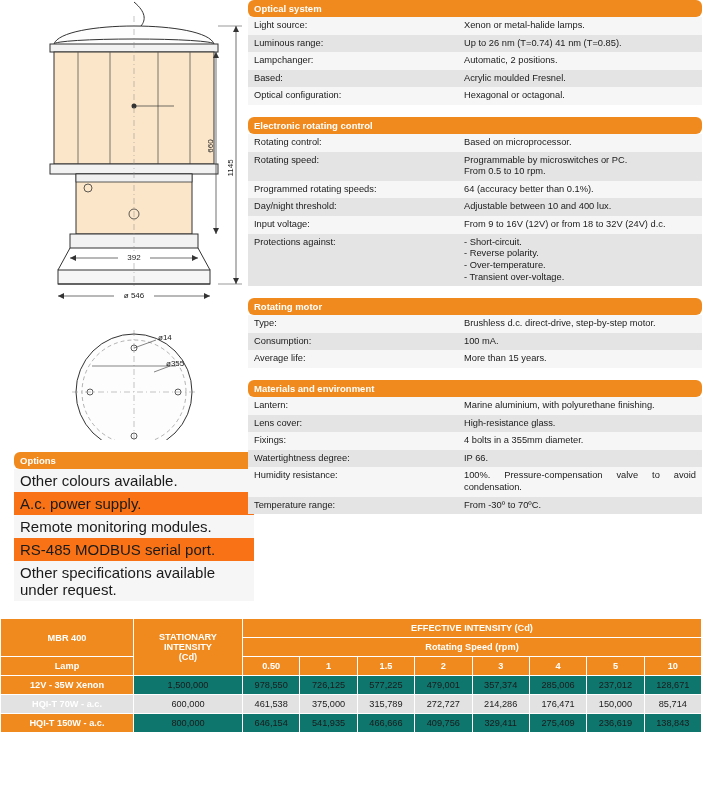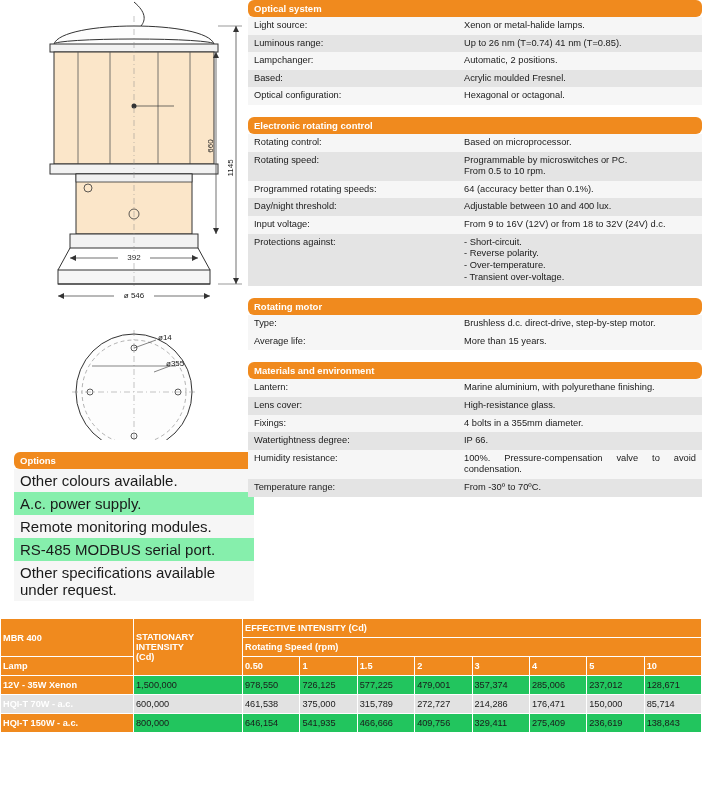--- a/index.html
+++ b/index.html
@@ -35,34 +35,34 @@
   }
   table.spec td.k{width:198px;}
   table.spec tr.alt td{background:#E8E8E8;margin-left:28px;}
   table.spec tr td{background:#F6F6F6;}
   table.spec tr.alt td{background:#E4E4E4;}
   .val-just{text-align:justify;}
 
   
   .opt-block{width:240px;margin-top:12px;}
   .opt-row{padding:3px 6px;font-size:15px;background:#F6F6F6;}
-  .opt-row.alt{background:#86efac;}
+  .opt-row.alt{background:#f97316;}
 
   
   .bottom{position:absolute;left:0;top:618px;width:702px;}
   table.big{border-collapse:collapse;width:702px;table-layout:fixed;}
   table.big th,table.big td{
     border:1px solid #ffffff;
-    text-align:left;
+    text-align:center;
     font-size:9.2px;
     padding:4px 2px;
   }
   table.big th{background:#F08A1E;color:#ffffff;font-weight:bold;}
   table.big td.lampname{background:#F08A1E;color:#ffffff;font-weight:bold;}
-  table.big td{background:#22c55e;}
+  table.big td{background:#0f766e;}
   table.big tr.alt td{background:#E2E2E2;}
   .mbr{font-size:10.5px;}
   svg{display:block;}
   .dimtxt{font-size:8px;fill:#222;font-family:"Liberation Sans", sans-serif;}
 </style>
 </head>
 <body>
 
 <div class="left-col">
 
@@ -216,20 +216,24 @@
   </div>
 
   <div class="spec-block">
     <div class="spec-head">Rotating motor</div>
     <table class="spec">
       <tbody>
           <tr>
             <td class="k">Type:</td>
             <td>Brushless d.c. direct-drive, step-by-step motor.</td>
           </tr>
+      <tr class="alt">
+            <td class="k">Consumption:</td>
+            <td>100 mA.</td>
+          </tr>
       <tr>
             <td class="k">Average life:</td>
             <td>More than 15 years.</td>
           </tr>
     </tbody>
       </table>
   </div>
 
   <div class="spec-block">
     <div class="spec-head">Materials and environment</div>

